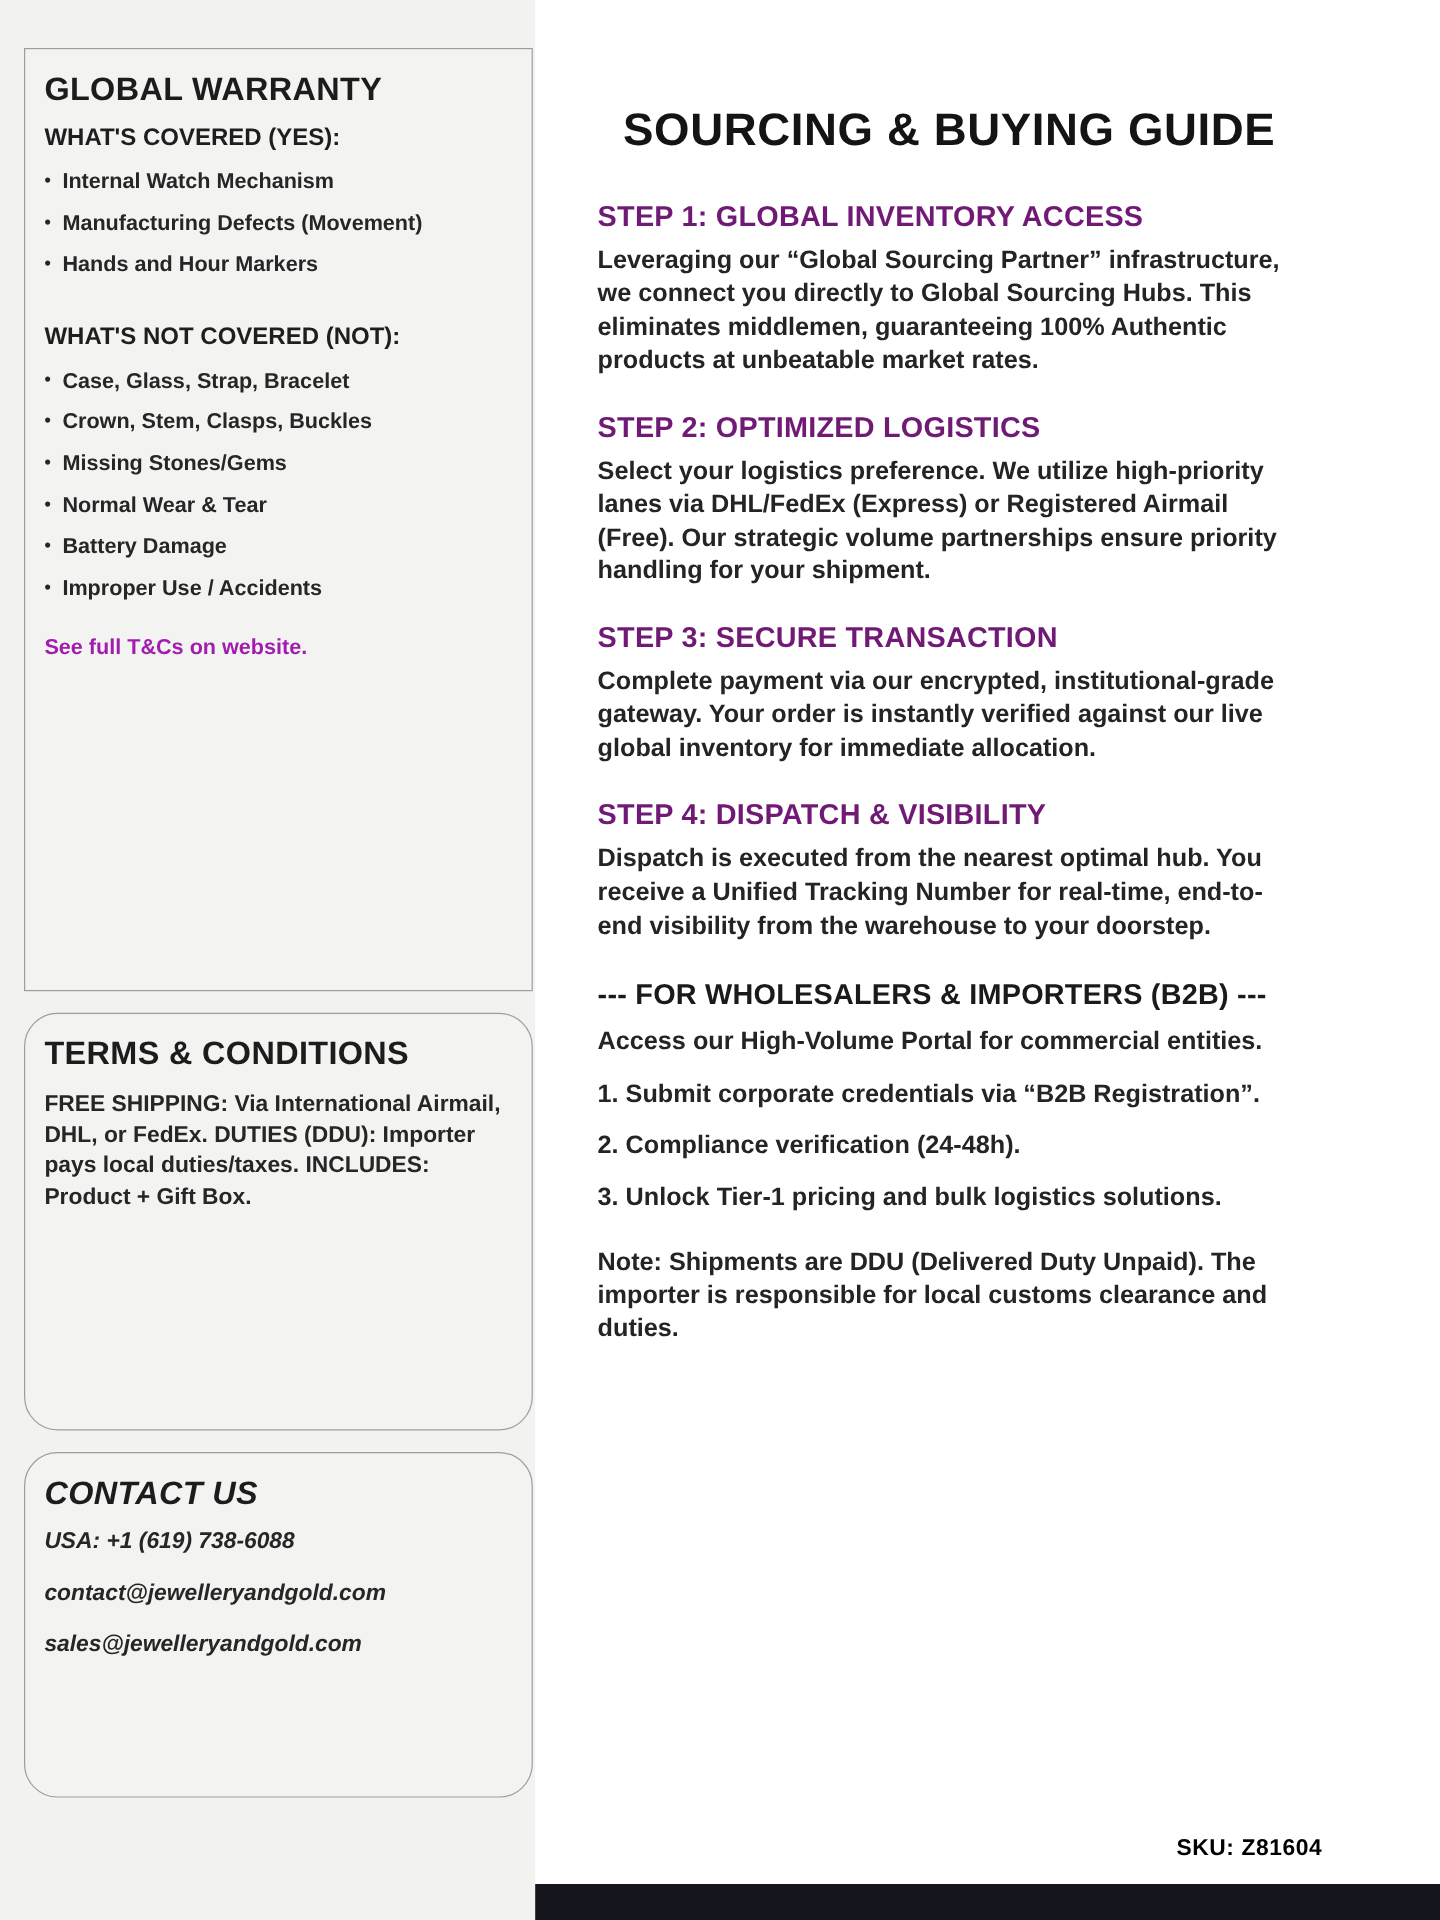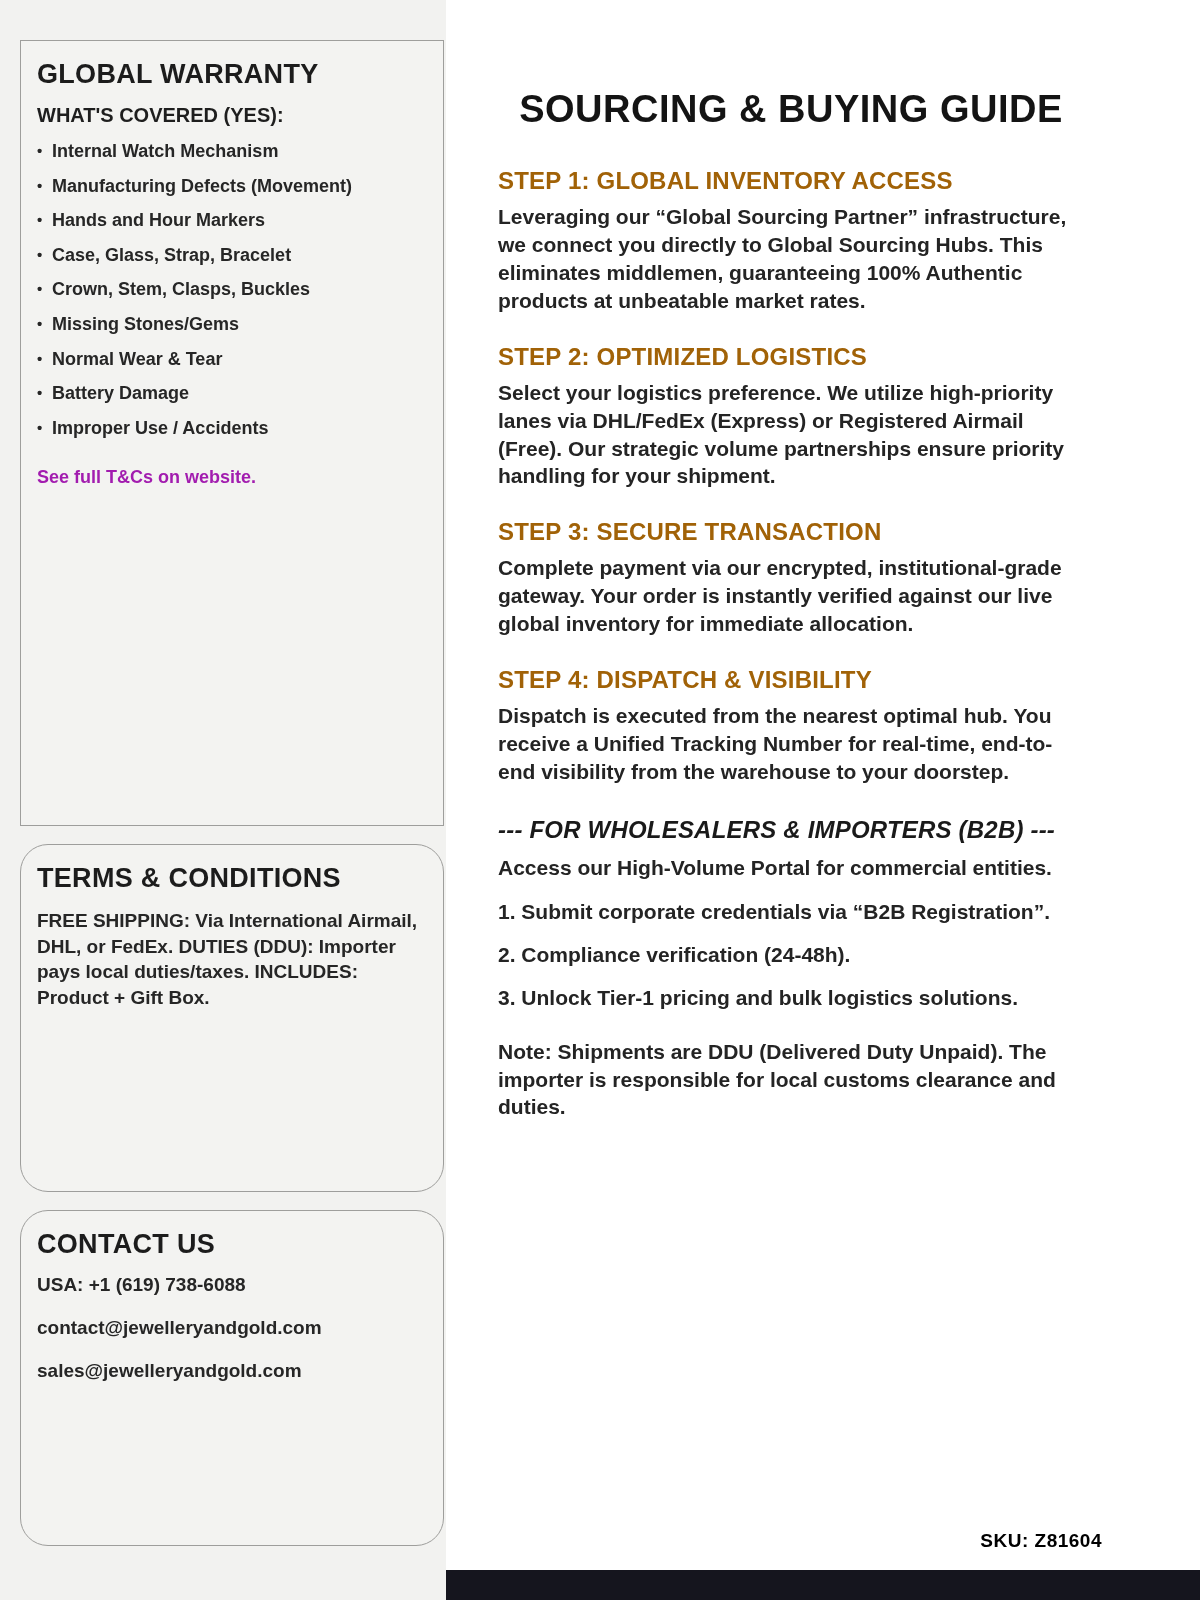--- a/index.html
+++ b/index.html
@@ -24,21 +24,21 @@
     padding: 40px 2px 0 20px;
   }
   .box {
     background: #f3f3f1;
     border: 1px solid #9e9e9c;
     padding: 18px 18px 16px 16px;
   }
   .box + .box { margin-top: 18px; border-radius: 28px; }
   .box-warranty { height: 786px; }
   .box-terms    { height: 348px; }
-  .box-contact  { height: 336px; }
+  .box-contact  { height: 288px; font-style: italic; }
 
   .side-title {
     font-size: 27px;
     font-weight: 800;
     letter-spacing: .3px;
     color: #1c1c1c;
     margin-bottom: 14px;
   }
   .sub-heading {
     font-size: 20px;
@@ -102,40 +102,39 @@
     letter-spacing: .5px;
     text-align: center;
     color: #141414;
     margin-bottom: 36px;
     white-space: nowrap;
   }
   .step-heading {
     font-size: 24px;
     font-weight: 800;
     letter-spacing: .2px;
-    color: #a16207;
+    color: #701a75;
     margin-top: 28px;
     margin-bottom: 8px;
   }
   .step:first-of-type .step-heading { margin-top: 0; }
   .step-body, .b2b-intro, .b2b-item, .b2b-note {
     font-size: 21px;
     font-weight: 700;
     line-height: 1.33;
     color: #242424;
   }
   .b2b-heading {
     font-size: 24px;
     font-weight: 800;
     letter-spacing: .2px;
     color: #1a1a1a;
     margin-top: 30px;
     margin-bottom: 10px;
     white-space: nowrap;
-    font-style: italic;
   }
   .b2b-intro { margin-bottom: 16px; }
   .b2b-list { list-style: none; }
   .b2b-item { margin-bottom: 15px; }
   .b2b-note { margin-top: 26px; }
 
   .sku {
     position: absolute;
     right: 98px;
     bottom: 48px;
@@ -162,20 +161,21 @@
     <div class="box box-warranty">
       <div class="side-title">GLOBAL WARRANTY</div>
 
       <div class="sub-heading">WHAT'S COVERED (YES):</div>
       <ul class="side-list">
         <li>Internal Watch Mechanism</li>
         <li>Manufacturing Defects (Movement)</li>
         <li>Hands and Hour Markers</li>
       </ul>
 
+      <div class="sub-heading second">WHAT'S NOT COVERED (NOT):</div>
       <ul class="side-list">
         <li>Case, Glass, Strap, Bracelet</li>
         <li>Crown, Stem, Clasps, Buckles</li>
         <li>Missing Stones/Gems</li>
         <li>Normal Wear &amp; Tear</li>
         <li>Battery Damage</li>
         <li>Improper Use / Accidents</li>
       </ul>
 
       <div class="footnote">See full T&amp;Cs on website.</div>

